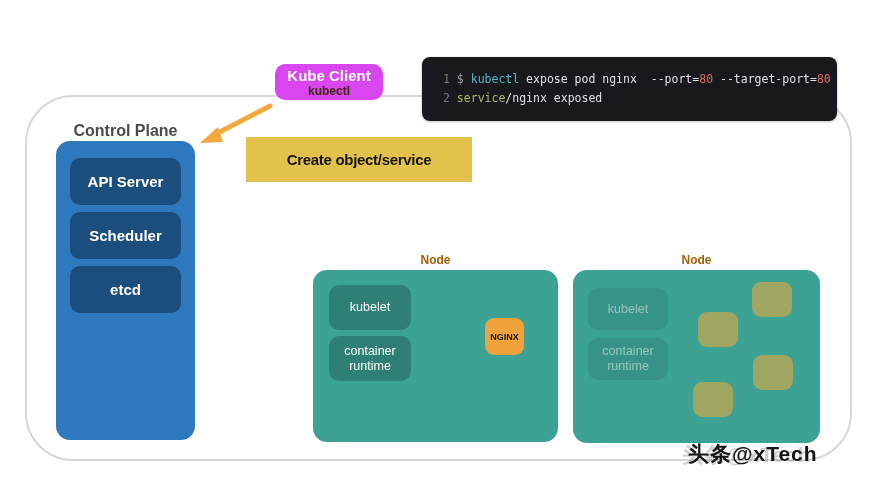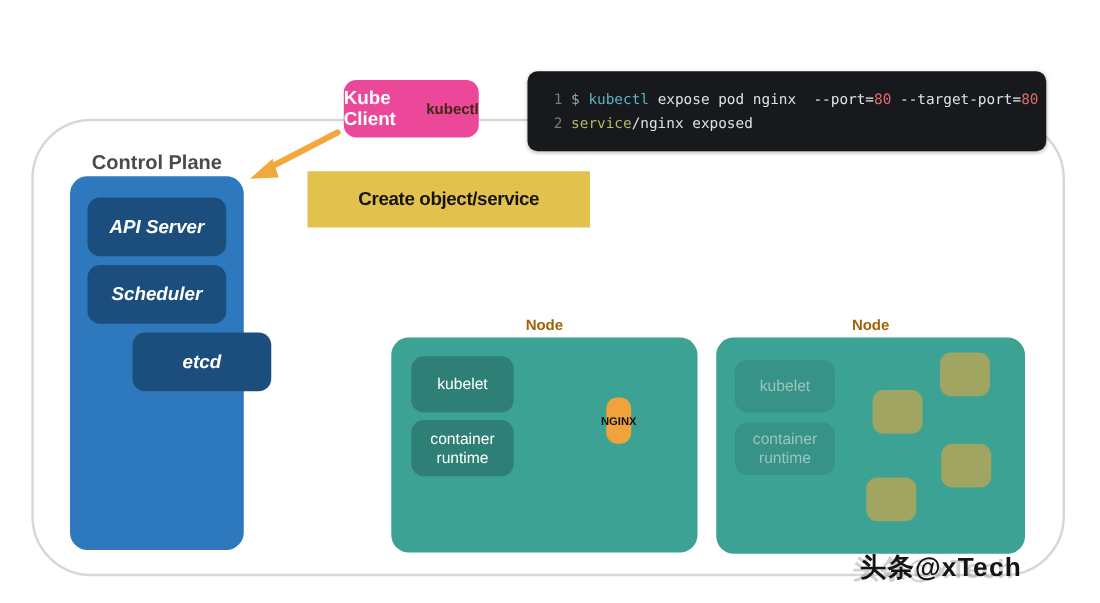--- a/index.html
+++ b/index.html
@@ -18,61 +18,61 @@
   .t-line { font-family:"DejaVu Sans Mono", monospace; font-size:11.5px;
             line-height:19px; white-space:pre; }
   .c-lineno { color:#6e7f6e; }
   .c-prompt { color:#99a1ab; }
   .c-cmd    { color:#5bb3c4; }
   .c-plain  { color:#dde1e6; }
   .c-num    { color:#dd6b6b; }
   .c-str    { color:#b2ba66; }
 
   
-  .kube-client { position:absolute; left:275px; top:64px; width:108px; height:46px;
-                 background:#ec4899; border-radius:10px; display:flex;
-                 align-items:center; justify-content:center; }
+  .kube-client { position:absolute; left:275px; top:64px; width:108px; height:36px;
+                 background:#d946ef; border-radius:10px; display:flex;
+                 flex-direction:column; align-items:center; justify-content:center; }
   .kc-title { color:#ffffff; font-weight:bold; font-size:15px; line-height:17px; }
   .kc-sub   { color:#3f2a10; font-weight:bold; font-size:12px; line-height:14px; }
 
   
   .arrow-svg { position:absolute; left:190px; top:96px; width:110px; height:58px; }
 
   
   .banner { position:absolute; left:246px; top:137px; width:226px; height:45px;
             background:#e2c14d; display:flex; align-items:center; justify-content:center; }
   .banner span { color:#161513; font-weight:bold; font-size:15px; letter-spacing:-0.3px; }
 
   
   .cp-label { position:absolute; left:56px; top:122px; width:139px; text-align:center;
               color:#4a4a4a; font-weight:bold; font-size:16px; }
   .cp-box { position:absolute; left:56px; top:141px; width:139px; height:299px;
             background:#2e79bd; border-radius:14px; }
   .cp-item { position:absolute; left:14px; width:111px; height:47px;
              background:#1b4e7c; border-radius:10px; color:#ffffff; font-weight:bold;
-             font-size:15px; display:flex; align-items:center; justify-content:center;font-style:italic; }
-  .cp-item.i0 { top:17px; } .cp-item.i1 { top:71px; } .cp-item.i2 { top:125px;margin-left:36px; }
+             font-size:15px; display:flex; align-items:center; justify-content:center; }
+  .cp-item.i0 { top:17px; } .cp-item.i1 { top:71px; } .cp-item.i2 { top:125px; }
 
   
   .node-label { position:absolute; top:253px; text-align:center; color:#a16207;
                 font-weight:bold; font-size:12px; }
   .node-label.n0 { left:313px; width:245px; }
   .node-label.n1 { left:573px; width:247px; }
   .node-box { position:absolute; top:270px; background:#3ca294; border-radius:14px; }
   .node-box.n0 { left:313px; width:245px; height:172px; }
   .node-box.n1 { left:573px; width:247px; height:173px; }
   .nd-item { position:absolute; background:#2e8076; border-radius:10px; color:#ffffff;
              font-size:12.5px; display:flex; align-items:center; justify-content:center;
              text-align:center; line-height:15px; }
   .n0 .nd-kubelet { left:16px; top:15px;  width:82px; height:45px; }
   .n0 .nd-runtime { left:16px; top:66px;  width:82px; height:45px; }
   .n1 .nd-item    { background:#379287; color:rgba(225,240,235,0.55); }
   .n1 .nd-kubelet { left:15px; top:18px;  width:80px; height:42px; }
   .n1 .nd-runtime { left:15px; top:68px;  width:80px; height:42px; }
-  .nginx-pod { position:absolute; left:172px; top:48px; width:20px; height:37px;
+  .nginx-pod { position:absolute; left:172px; top:48px; width:39px; height:37px;
                background:#f0a23c; border-radius:9px; display:flex; align-items:center;
                justify-content:center; color:#111; font-weight:bold; font-size:9px; }
   .pod { position:absolute; width:40px; height:35px; background:#a9a55c;
          border-radius:9px; opacity:0.92; }
   .pod.p1 { left:179px; top:12px; }
   .pod.p2 { left:125px; top:42px; }
   .pod.p3 { left:180px; top:85px; }
   .pod.p4 { left:120px; top:112px; }
 
   

